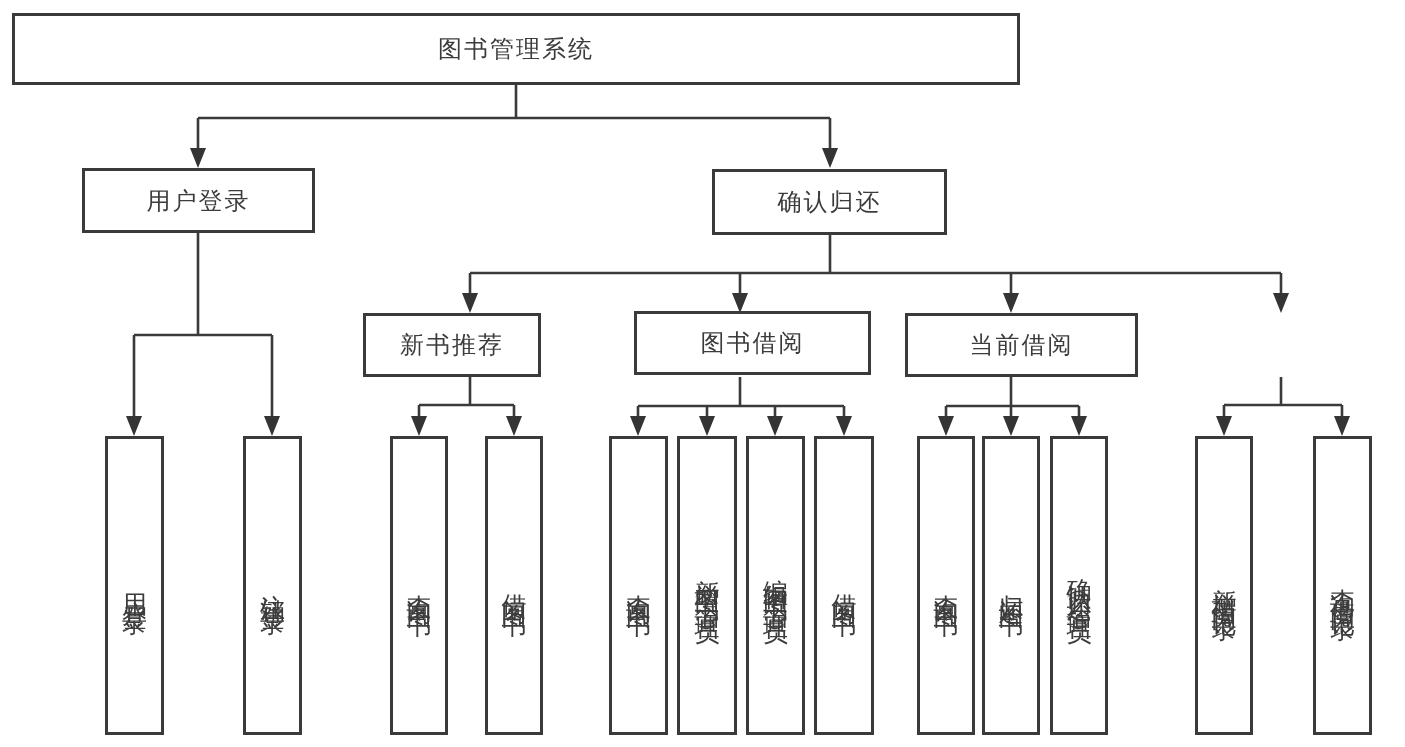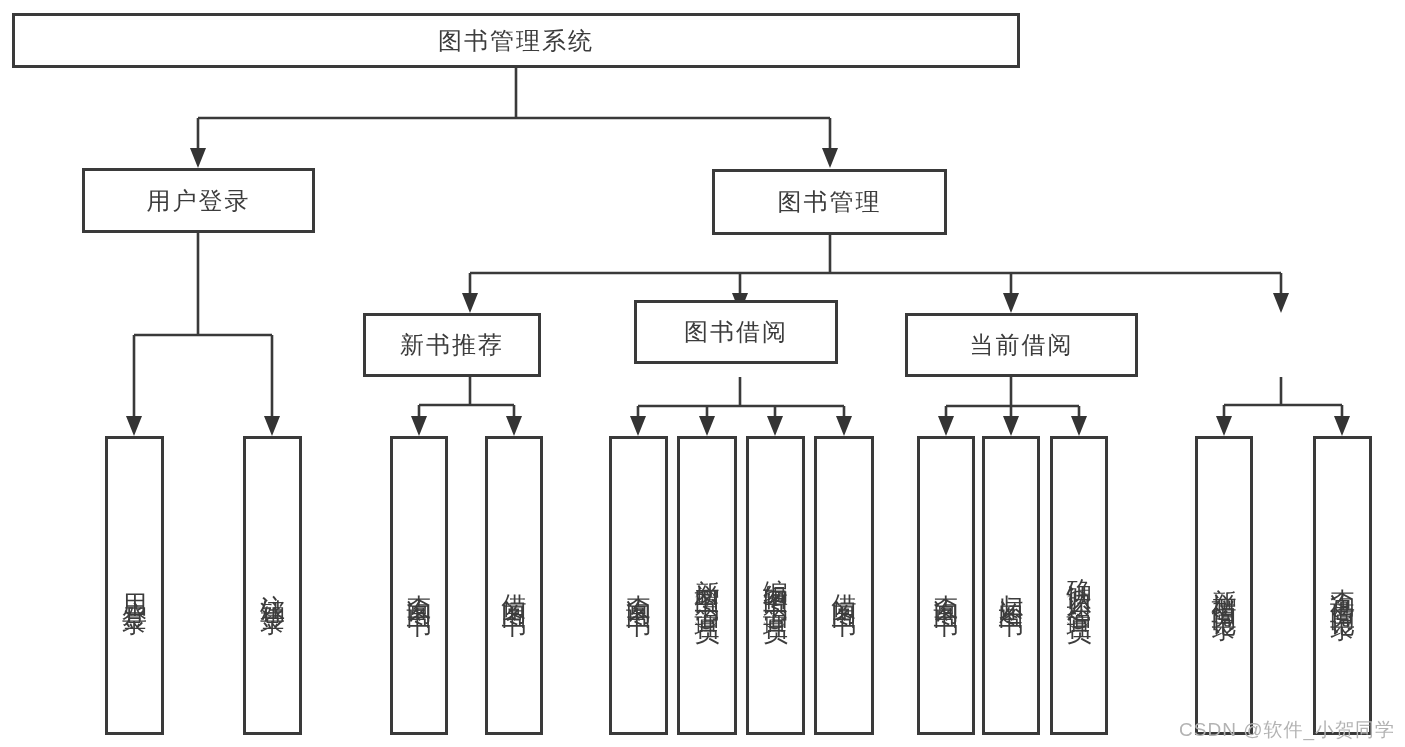--- a/index.html
+++ b/index.html
@@ -54,42 +54,41 @@
     <polygon class="arrow" points="699,416 715,416 707,436"></polygon>
     <polygon class="arrow" points="767,416 783,416 775,436"></polygon>
     <polygon class="arrow" points="836,416 852,416 844,436"></polygon>
     <polygon class="arrow" points="938,416 954,416 946,436"></polygon>
     <polygon class="arrow" points="1003,416 1019,416 1011,436"></polygon>
     <polygon class="arrow" points="1071,416 1087,416 1079,436"></polygon>
     <polygon class="arrow" points="1216,416 1232,416 1224,436"></polygon>
     <polygon class="arrow" points="1334,416 1350,416 1342,436"></polygon>
   </svg>
 
-  <div class="node hbox" style="left:12px;top:13px;width:1008px;height:55px">图书管理系统</div>
+  <div class="node hbox" style="left:12px;top:13px;width:1008px;height:72px">图书管理系统</div>
 
   <div class="node hbox" style="left:82px;top:168px;width:233px;height:65px">用户登录</div>
-  <div class="node hbox" style="left:712px;top:169px;width:235px;height:66px">图书管理</div>
+  <div class="node hbox" style="left:712px;top:169px;width:235px;height:66px">确认归还</div>
 
   <div class="node hbox" style="left:363px;top:313px;width:178px;height:64px">新书推荐</div>
-  <div class="node hbox" style="left:634px;top:300px;width:204px;height:64px">图书借阅</div>
+  <div class="node hbox" style="left:634px;top:311px;width:237px;height:64px">图书借阅</div>
   <div class="node hbox" style="left:905px;top:313px;width:233px;height:64px">当前借阅</div>
 
   <div class="node vbox" style="left:105px;top:436px;width:59px;height:299px">用户登录</div>
   <div class="node vbox" style="left:243px;top:436px;width:59px;height:299px">注销登录</div>
 
   <div class="node vbox" style="left:390px;top:436px;width:58px;height:299px">查询图书</div>
   <div class="node vbox" style="left:485px;top:436px;width:58px;height:299px">借阅图书</div>
 
   <div class="node vbox" style="left:609px;top:436px;width:59px;height:299px">查询图书</div>
   <div class="node vbox" style="left:677px;top:436px;width:60px;height:299px">新增图书（管理员）</div>
   <div class="node vbox" style="left:746px;top:436px;width:59px;height:299px">编辑图书（管理员）</div>
   <div class="node vbox" style="left:814px;top:436px;width:60px;height:299px">借阅图书</div>
 
   <div class="node vbox" style="left:917px;top:436px;width:58px;height:299px">查询图书</div>
   <div class="node vbox" style="left:982px;top:436px;width:58px;height:299px">归还图书</div>
   <div class="node vbox" style="left:1050px;top:436px;width:58px;height:299px">确认归还（管理员）</div>
 
   <div class="node vbox" style="left:1195px;top:436px;width:58px;height:299px">新增借阅记录</div>
   <div class="node vbox" style="left:1313px;top:436px;width:59px;height:299px">查询借阅记录</div>
 
-  <div class="watermark">CSDN @软件_小贺同学</div>
 
 </div>
 
 </body></html>

